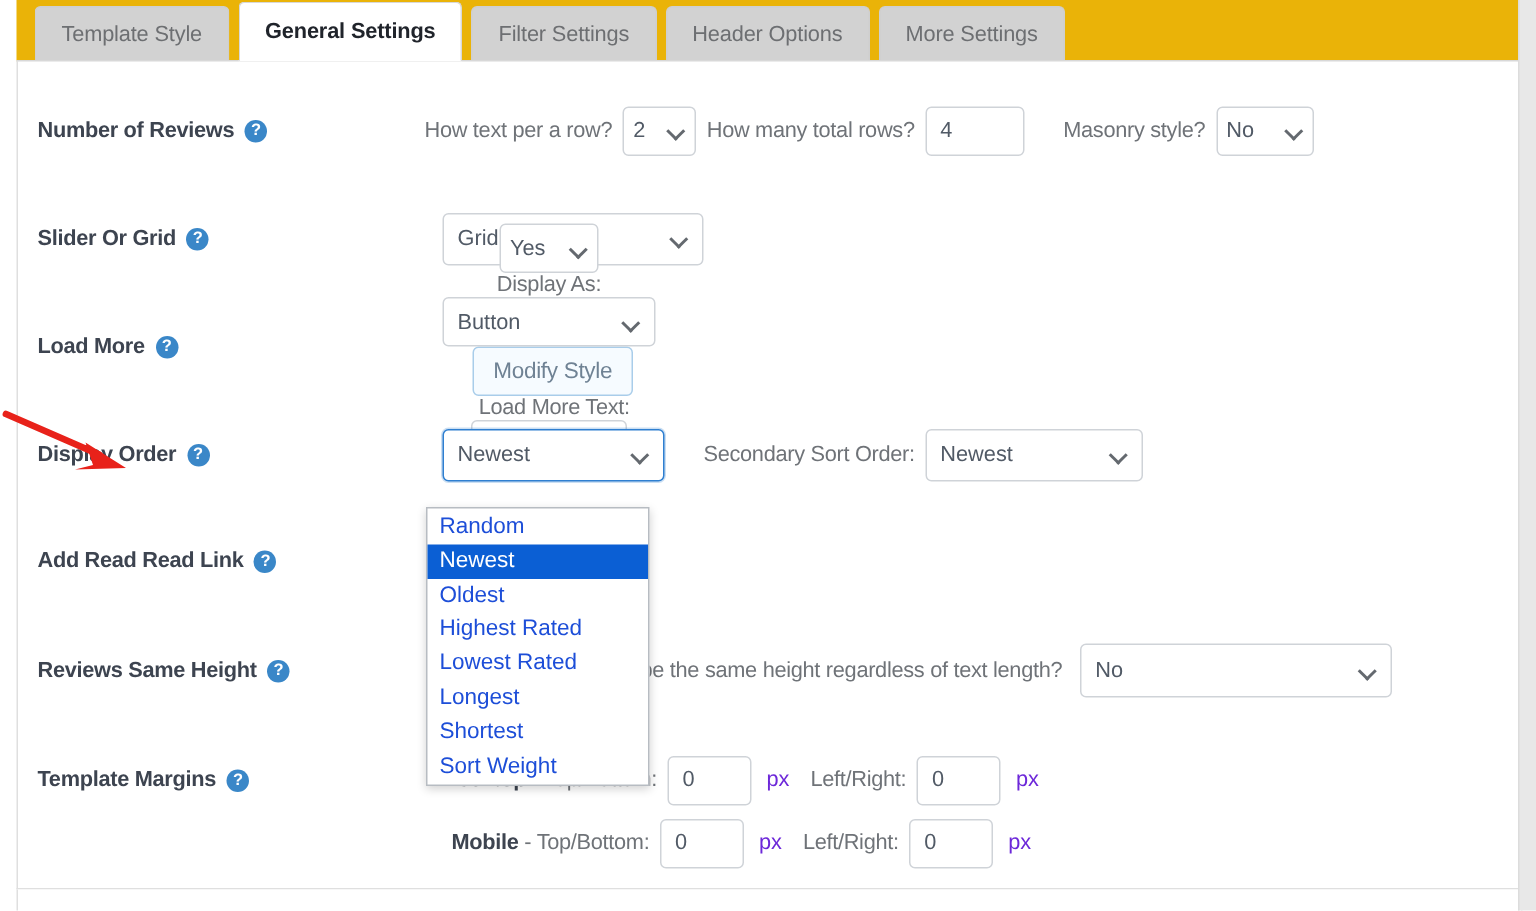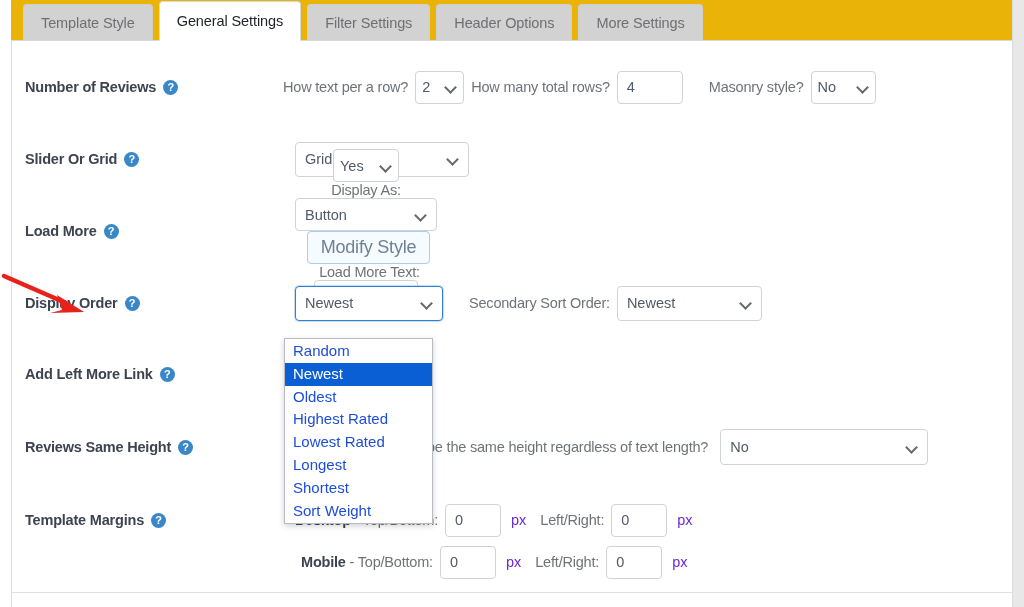--- a/index.html
+++ b/index.html
@@ -54,21 +54,21 @@
     background: #d2d2d2;
     color: #6d6f72;
     border: 1px solid #cfcfcf;
     border-bottom: none;
     white-space: nowrap;
     letter-spacing: -0.1px;
   }
   .tab.active {
     background: #ffffff;
     color: #20242b;
-    font-weight: normal;
+    font-weight: bold;
     border: 1px solid #d8d8d8;
     border-bottom: 1px solid #ffffff;
     height: 40px;
     position: relative;
     z-index: 3;
   }
 
   
   #panel {
     position: absolute;
@@ -187,21 +187,21 @@
   }
 
   .btn-modify {
     box-sizing: border-box;
     height: 33px;
     padding: 0 13px;
     background: #f6fbff;
     border: 1px solid #a9cdea;
     border-radius: 4px;
     color: #6f8294;
-    font-size: 18px;
+    font-size: 15px;
     display: flex;
     align-items: center;
     cursor: pointer;
     letter-spacing: -0.2px;
   }
 
   .unit {
     font-size: 14.5px;
     color: #6d28d9;
     margin-left: 10px;
@@ -333,21 +333,21 @@
         <span class="inline-label after" style="margin-left:26px;">Secondary Sort Order:</span>
         <div class="sel" style="width:145px; height:35px;">
           <span class="val">Newest</span>
           <span class="chev"></span>
         </div>
       </div>
     </div>
 
     <div class="row" style="top: 333px;">
       <div class="row-label">
-        <span>Add Left More Link</span>
+        <span>Add Read Read Link</span>
         <span class="help">?</span>
       </div>
     </div>
 
     <div class="row" style="top: 406px;">
       <div class="row-label">
         <span>Reviews Same Height</span>
         <span class="help">?</span>
       </div>
       <div class="ctrl-area" style="left:415px;">

